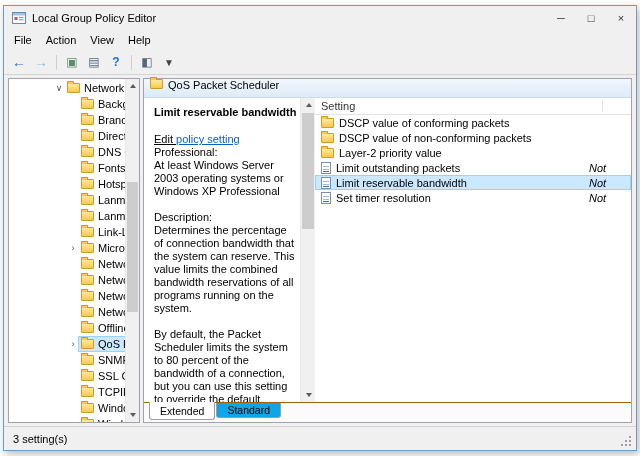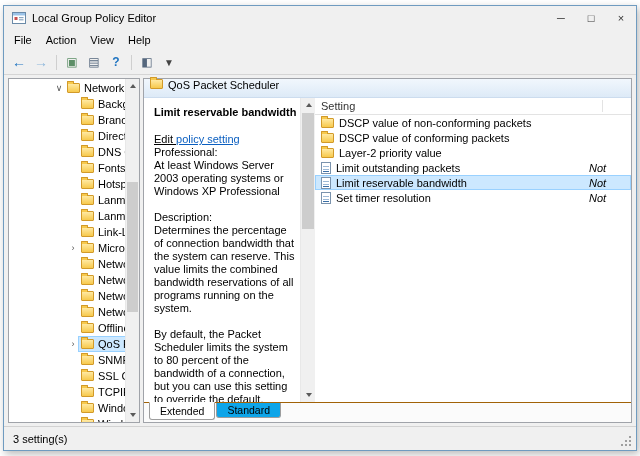--- a/index.html
+++ b/index.html
@@ -370,27 +370,27 @@
           </div>
 
           <div class="list">
             <div class="lheader">
               <span>Setting</span>
             </div>
             <div>
 
                 <div class="lrow t-folder">
                   <span class="licon folder-icon"></span>
+                  <span class="llabel">DSCP value of conforming packets</span>
+                  <span class="lstate"></span>
+                </div>
+
+                <div class="lrow t-folder">
+                  <span class="licon folder-icon"></span>
                   <span class="llabel">DSCP value of non-conforming packets</span>
-                  <span class="lstate"></span>
-                </div>
-
-                <div class="lrow t-folder">
-                  <span class="licon folder-icon"></span>
-                  <span class="llabel">DSCP value of conforming packets</span>
                   <span class="lstate"></span>
                 </div>
 
                 <div class="lrow t-folder">
                   <span class="licon folder-icon"></span>
                   <span class="llabel">Layer-2 priority value</span>
                   <span class="lstate"></span>
                 </div>
 
                 <div class="lrow t-policy">

